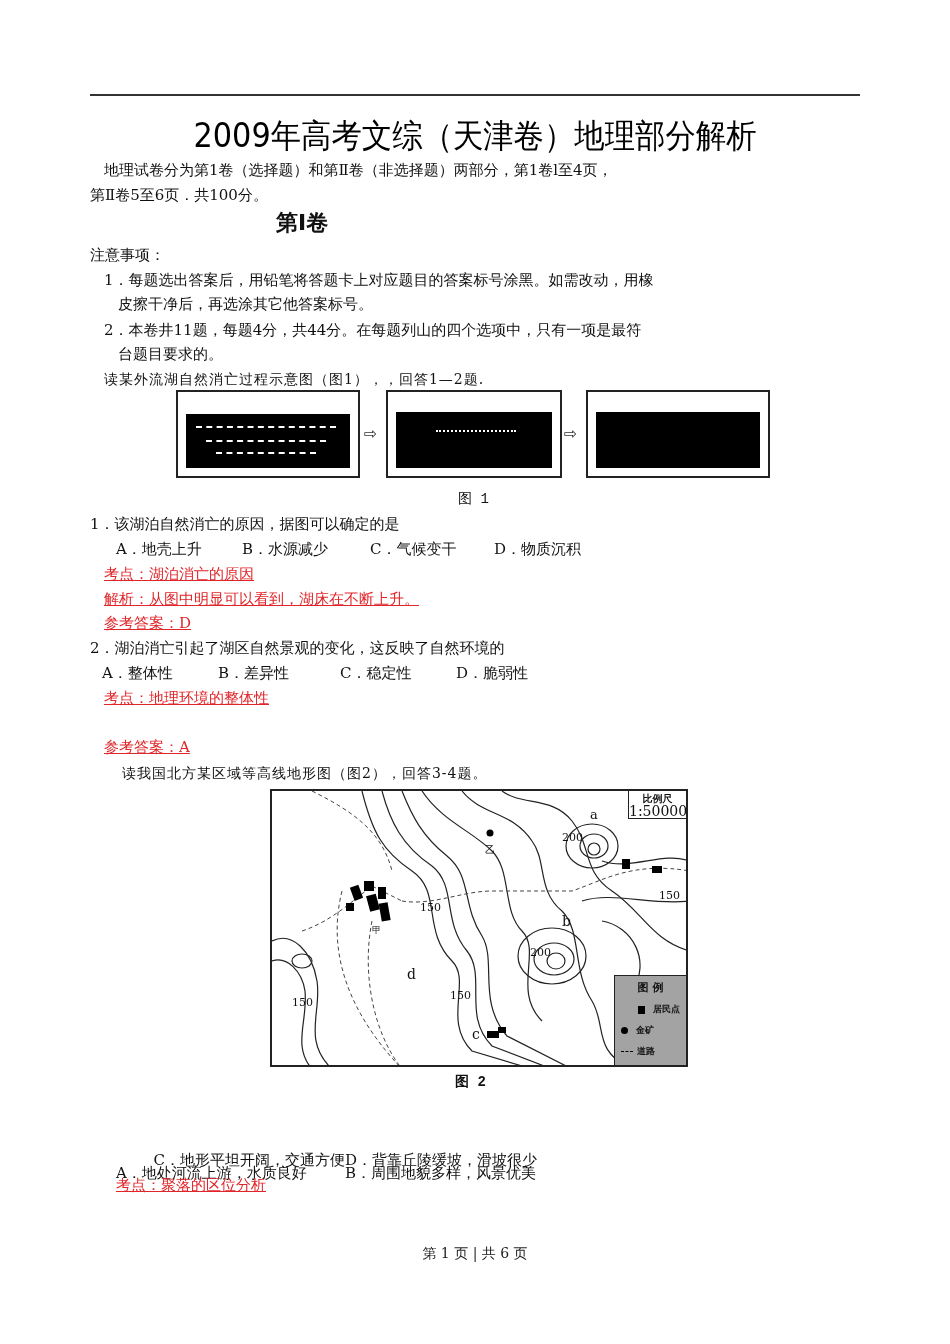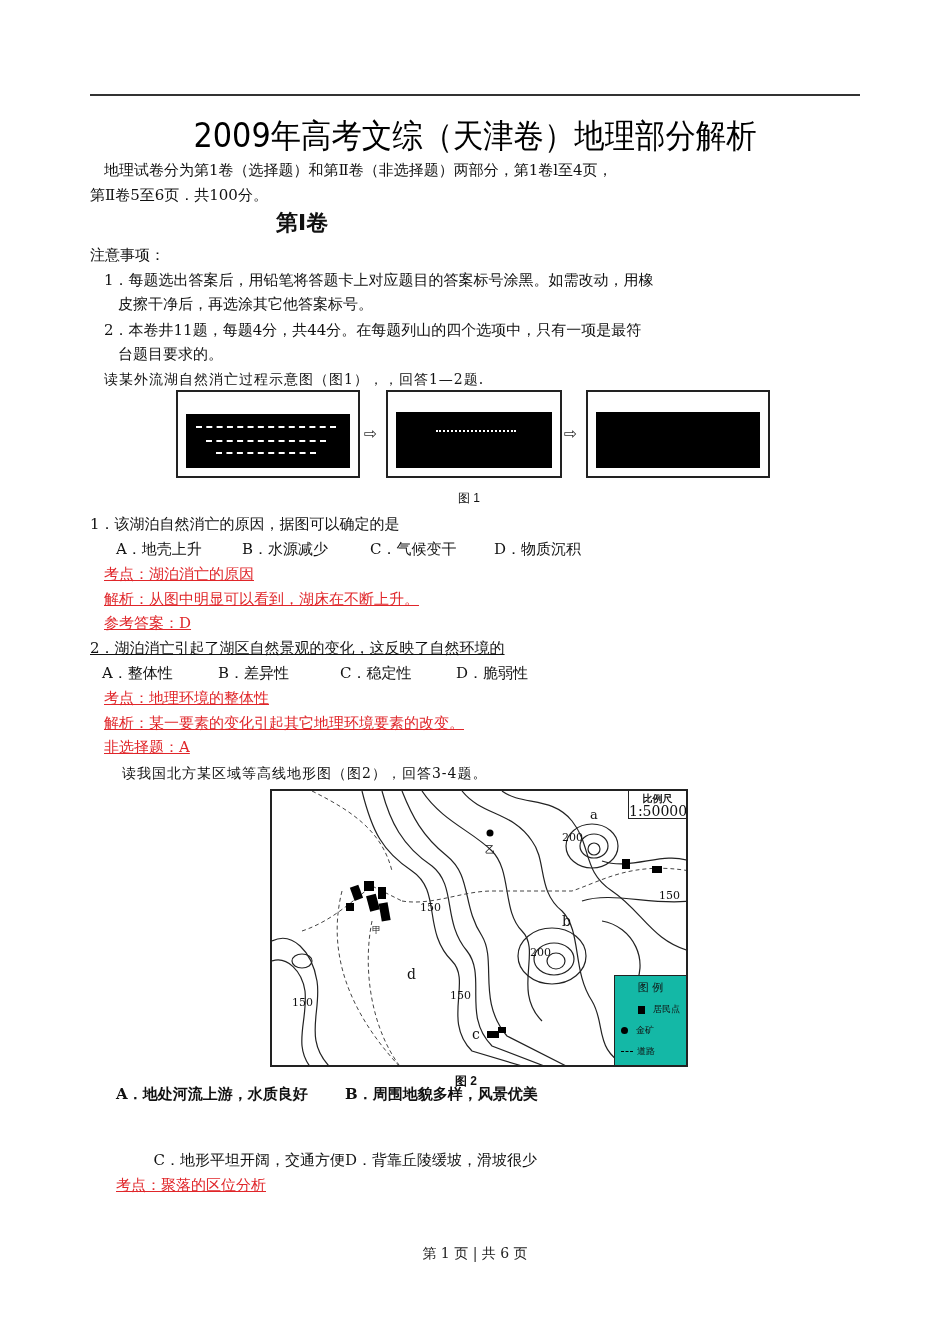--- a/index.html
+++ b/index.html
@@ -9,21 +9,21 @@
   .top-rule { position: absolute; left: 90px; top: 94px; width: 770px; height: 2px; background: #333; }
   .title { position: absolute; left: 0; width: 950px; top: 114px; text-align: center;
            font-family: "DejaVu Sans", "Liberation Sans", sans-serif; font-size: 33px;
            letter-spacing: 0px; color: #000; transform: scaleX(0.92); }
   .line { position: absolute; font-size: 15px; line-height: 20px; white-space: nowrap; }
   .red { color: #e0262a; text-decoration: underline; }
   .bold-head { position: absolute; left: 236px; top: 208px; font-family: "DejaVu Sans", "Liberation Sans", sans-serif;
                font-weight: bold; font-size: 22px; margin-left: 40px; }
   .opt { display: inline-block; }
   .figure { position: absolute; }
-  .fig-caption { position: absolute; font-size: 12px; font-family: Liberation Sans, sans-serif; }
+  .fig-caption { position: absolute; font-size: 14px; font-family: Liberation Mono, monospace; }
   .footer { position: absolute; top: 1245px; left: 0; width: 950px; text-align: center; font-size: 14px; color: #222; }
   .panel { position: absolute; border: 2px solid #222; background: #fff; box-sizing: border-box; }
   .panel-inner { position: absolute; left: 8px; top: 8px; right: 8px; bottom: 8px; background: #000; overflow: hidden; }
   .sky { position: absolute; left: 0; top: 0; right: 0; height: 20px; background: #fff; }
   .arrow { position: absolute; font-size: 16px; color: #333; font-family: "DejaVu Sans", sans-serif; }
 </style>
 </head>
 <body>
 
 <div class="page">
@@ -71,27 +71,26 @@
   <div class="fig-caption" style="left:458px; top:490px;">图 1</div>
 
   <div class="line" style="left:90px; top:514px;">1．该湖泊自然消亡的原因，据图可以确定的是</div>
   <div class="line" style="left:116px; top:539px;">
     <span class="opt" style="width:126px;">A．地壳上升</span><span class="opt" style="width:128px;">B．水源减少</span><span class="opt" style="width:124px;">C．气候变干</span><span class="opt">D．物质沉积</span>
   </div>
   <div class="line red" style="left:104px; top:564px;">考点：湖泊消亡的原因</div>
   <div class="line red" style="left:104px; top:589px;">解析：从图中明显可以看到，湖床在不断上升。</div>
   <div class="line red" style="left:104px; top:613px;">参考答案：D</div>
 
-  <div class="line" style="left:90px; top:638px;text-decoration:underline;">2．湖泊消亡引起了湖区自然景观的变化，这反映了自然环境的</div>
+  <div class="line" style="left:90px; top:638px;">2．湖泊消亡引起了湖区自然景观的变化，这反映了自然环境的</div>
   <div class="line" style="left:102px; top:663px;">
     <span class="opt" style="width:116px;">A．整体性</span><span class="opt" style="width:122px;">B．差异性</span><span class="opt" style="width:116px;">C．稳定性</span><span class="opt">D．脆弱性</span>
   </div>
   <div class="line red" style="left:104px; top:688px;">考点：地理环境的整体性</div>
-  <div class="line red" style="left:104px; top:713px;">解析：某一要素的变化引起其它地理环境要素的改变。</div>
-  <div class="line red" style="left:104px; top:737px;">非选择题：A</div>
+  <div class="line red" style="left:104px; top:737px;">参考答案：A</div>
 
   <div class="line" style="left:122px; top:763px; font-size:14px; letter-spacing:1px;">读我国北方某区域等高线地形图（图2），回答3-4题。</div>
 
   <div class="figure" style="left:270px; top:789px; width:418px; height:278px; border:2px solid #222; box-sizing:border-box; overflow:hidden; background:#fff;">
     <svg width="418" height="278" viewBox="0 0 418 278">
       <g fill="none" stroke="#222" stroke-width="1.2">
         <path d="M90 0 C100 40 110 60 140 80 C170 100 150 140 180 170 C200 190 170 230 200 260 L260 278"></path>
         <path d="M110 0 C118 30 130 55 160 75 C185 95 170 130 195 160 C215 185 190 225 220 255 L280 278"></path>
         <path d="M130 0 C140 25 150 45 175 65 C200 85 190 115 210 145 C225 170 205 210 235 245 L300 278"></path>
         <path d="M150 0 C170 30 200 40 220 60 C240 80 230 120 250 140 C270 160 240 200 270 230"></path>
@@ -142,30 +141,30 @@
         <text x="200" y="248" font-size="14">c</text>
         <text x="135" y="188" font-size="14">d</text>
         <text x="213" y="62" font-size="10">乙</text>
         <text x="100" y="142" font-size="9">甲</text>
       </g>
     </svg>
     <div style="position:absolute; right:0; top:0; width:58px; height:28px; border-left:1.5px solid #222; border-bottom:1.5px solid #222; background:#fff; text-align:center; font-size:10px; line-height:12px; padding-top:2px; box-sizing:border-box;">
       <div style="font-weight:bold;">比例尺</div>
       <div style="font-size:14px;">1:50000</div>
     </div>
-    <div style="position:absolute; right:0; bottom:0; width:72px; height:90px; border-left:1.5px solid #222; border-top:1.5px solid #222; background:#14b8a6; font-size:9px; box-sizing:border-box; padding:4px 6px;">
+    <div style="position:absolute; right:0; bottom:0; width:72px; height:90px; border-left:1.5px solid #222; border-top:1.5px solid #222; background:#a3a3a3; font-size:9px; box-sizing:border-box; padding:4px 6px;font-weight:bold;">
       <div style="text-align:center; font-size:11px; margin-bottom:8px;">图 例</div>
       <div style="margin-bottom:8px;text-align:right;"><span style="display:inline-block;width:7px;height:8px;background:#000;margin-right:8px;vertical-align:middle;"></span><span>居民点</span></div>
       <div style="margin-bottom:8px;"><span style="display:inline-block;width:7px;height:7px;border-radius:50%;background:#000;margin-right:8px;vertical-align:middle;"></span><span>金矿</span></div>
       <div><span style="display:inline-block;width:12px;border-top:1px dashed #000;margin-right:4px;vertical-align:middle;"></span><span>道路</span></div>
     </div>
   </div>
   <div class="fig-caption" style="left:455px; top:1073px; font-weight:bold;">图 2</div>
 
-  <div class="line" style="left:116px; top:1084px;font-weight:bold;">
+  <div class="line" style="left:116px; top:1163px;">
     <span class="opt" style="width:229px;">A．地处河流上游，水质良好</span><span class="opt">B．周围地貌多样，风景优美</span>
   </div>
   <div class="line" style="left:116px; top:1150px;">
     <span class="opt" style="width:229px;text-align:right;">C．地形平坦开阔，交通方便</span><span class="opt">D．背靠丘陵缓坡，滑坡很少</span>
   </div>
   <div class="line red" style="left:116px; top:1175px;">考点：聚落的区位分析</div>
 
   <div class="footer">第 1 页 | 共 6 页</div>
 </div>
 

